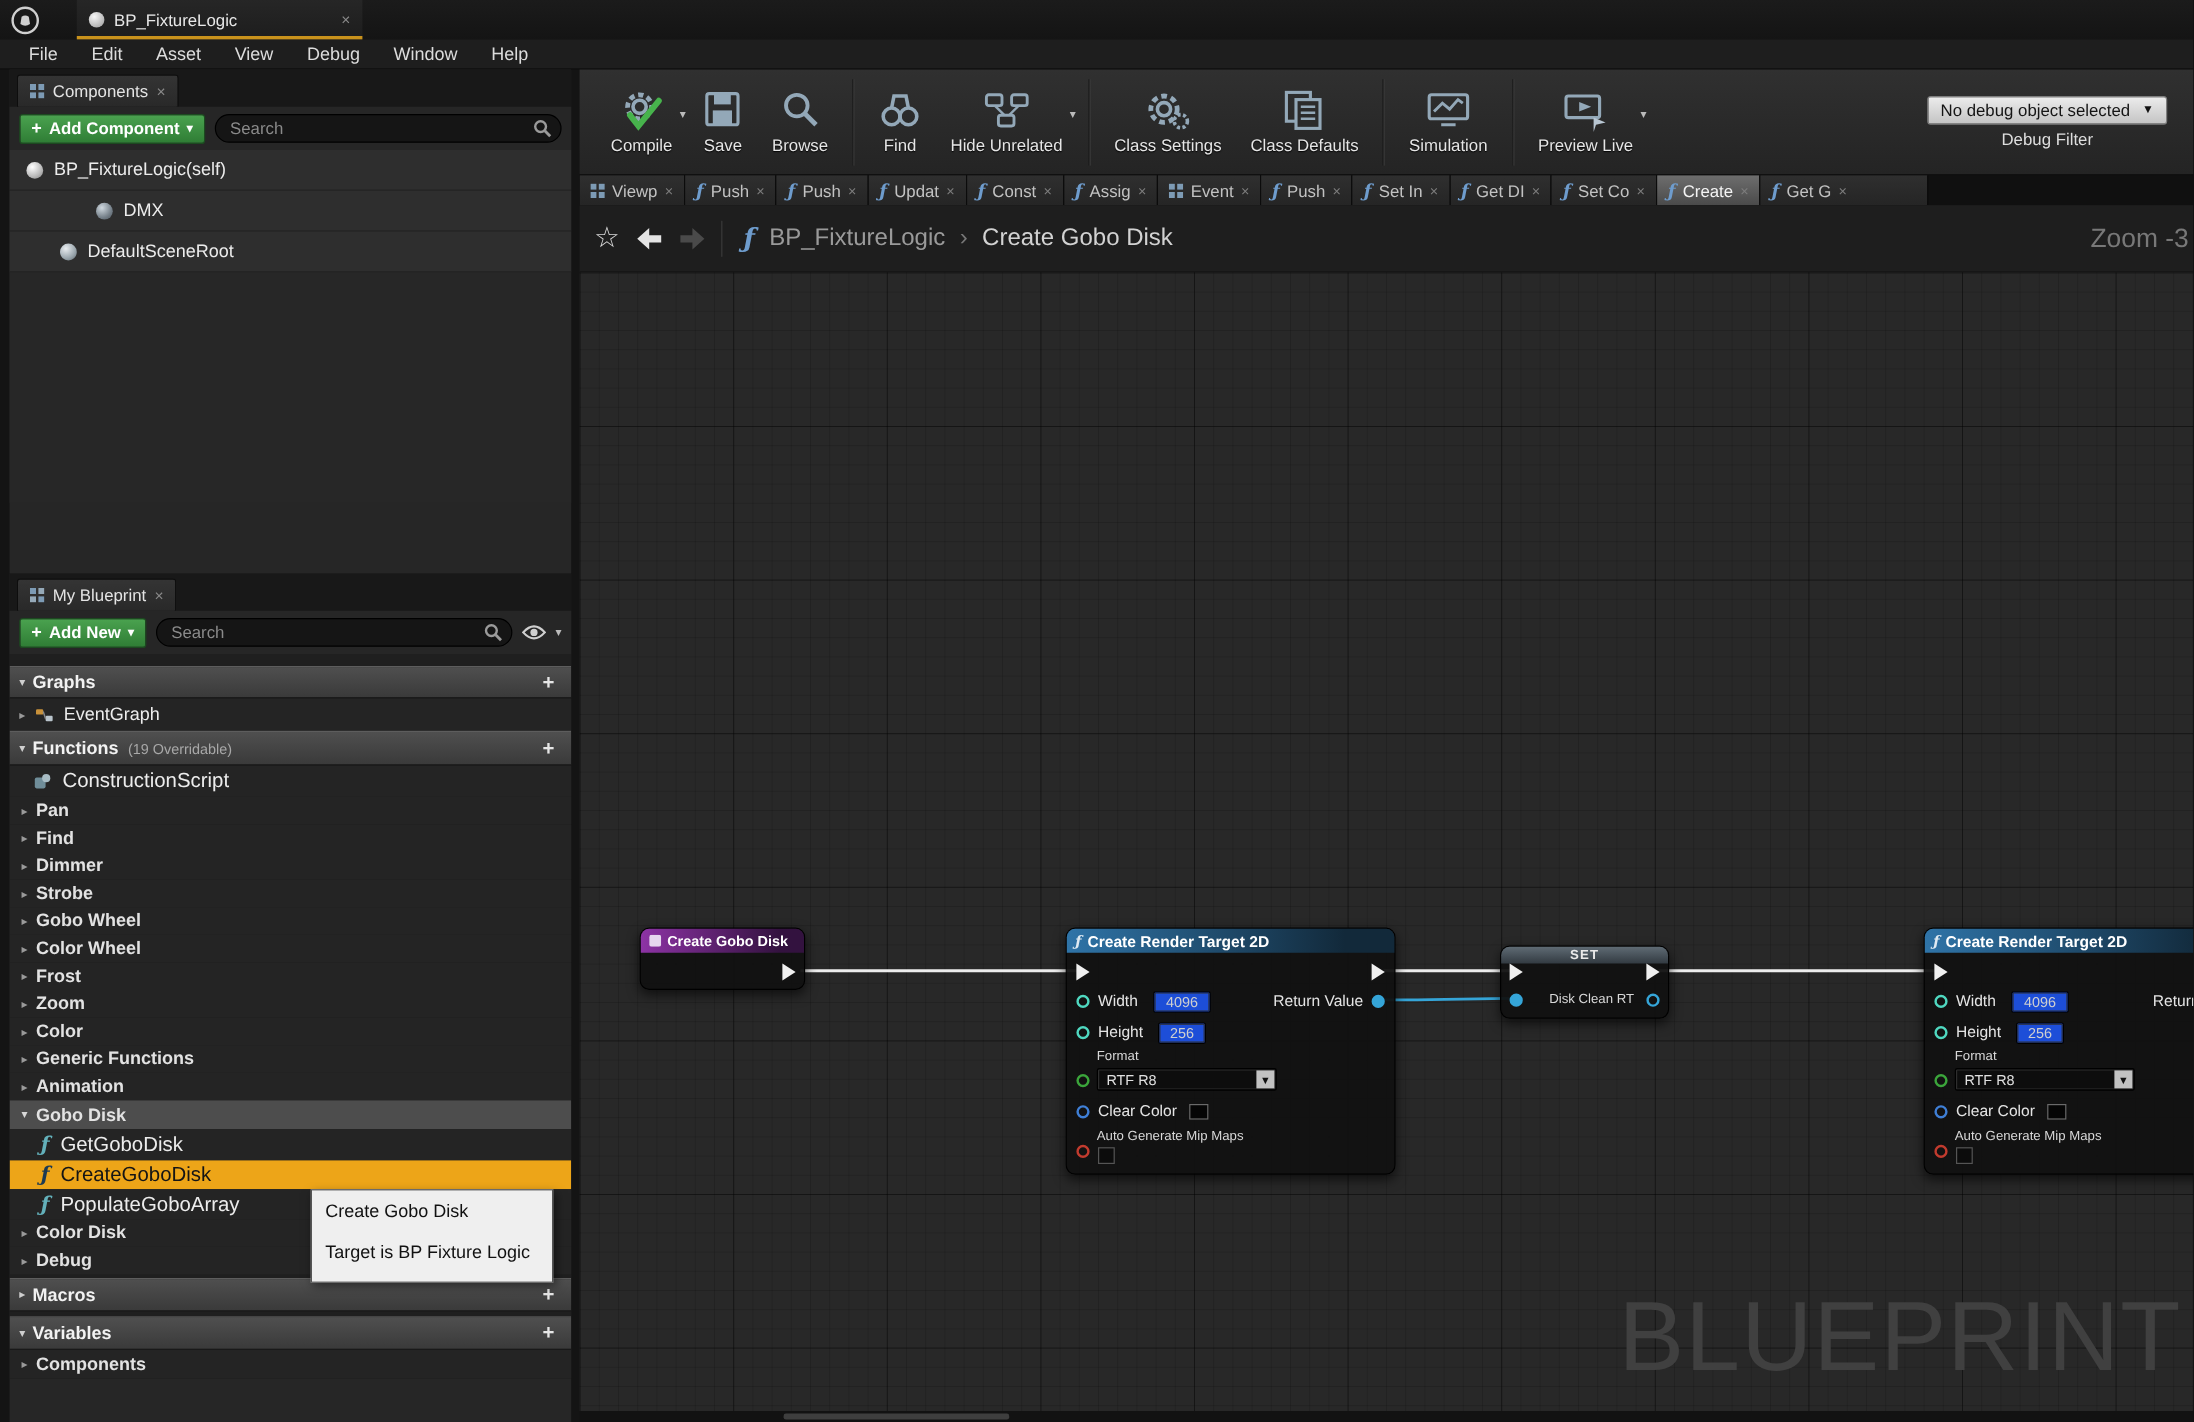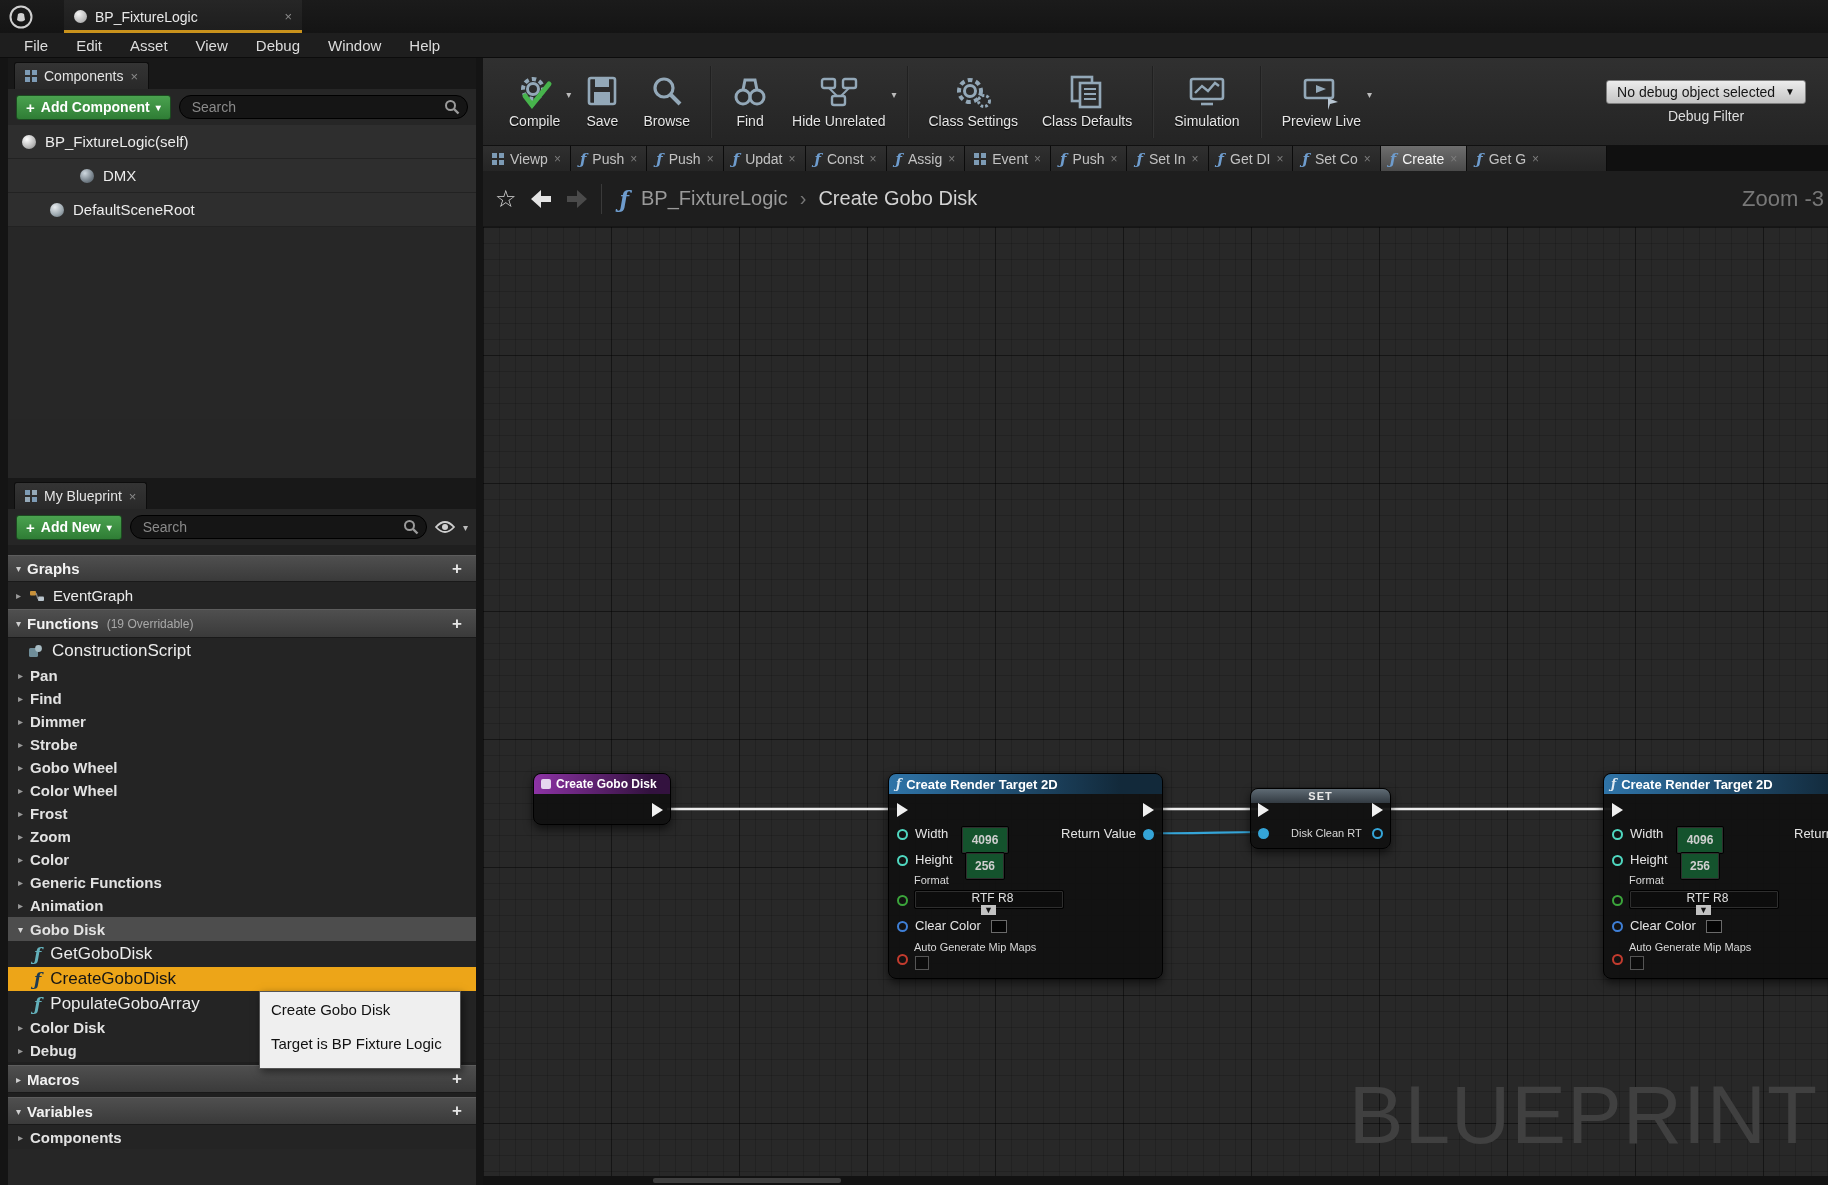--- a/index.html
+++ b/index.html
@@ -115,22 +115,22 @@
   .exec-pin { width:0; height:0; border-top:7px solid transparent; border-bottom:7px solid transparent; border-left:11px solid #f0f0f0; position:absolute; }
   .pin { position:absolute; width:11px; height:11px; border-radius:50%; border:2px solid; }
   .pin-int { border-color:#4fd8c0; }
   .pin-enum { border-color:#3ba53b; }
   .pin-color { border-color:#3f7fd6; }
   .pin-bool { border-color:#c23b2e; }
   .pin-obj { border-color:#35a5d8; }
   .pin.filled-obj { background:#35a5d8; border-color:#35a5d8; }
   .nlabel { position:absolute; font-size:13px; color:#e4e4e4; white-space:nowrap; }
   .nlabel-sm { position:absolute; font-size:11px; color:#d8d8d8; white-space:nowrap; }
-  .nbox { position:absolute; height:28px; background:#14532d; border:1px solid #000; box-shadow:inset 0 0 0 1px #2e2e2e; color:#cfcfcf; font-size:12px; display:flex; align-items:center; justify-content:center; border-radius:2px;font-weight:bold; }
-  .ndrop { position:absolute; height:19px; background:#0d0d0d; border:1px solid #000; box-shadow:inset 0 0 0 1px #2e2e2e; border-radius:2px; display:flex; align-items:center;flex-direction:column; }
+  .nbox { position:absolute; height:18px; background:#1d4ed8; border:1px solid #000; box-shadow:inset 0 0 0 1px #2e2e2e; color:#cfcfcf; font-size:12px; display:flex; align-items:center; justify-content:center; border-radius:2px; }
+  .ndrop { position:absolute; height:19px; background:#0d0d0d; border:1px solid #000; box-shadow:inset 0 0 0 1px #2e2e2e; border-radius:2px; display:flex; align-items:center; }
   .ndrop .nd-label { flex:1; font-size:12px; color:#e0e0e0; padding-left:7px; }
   .ndrop .nd-caret { width:15px; height:15px; margin-right:1px; background:#c2c2c2; color:#111; font-size:9px; display:flex; align-items:center; justify-content:center; }
   .nswatch { position:absolute; width:16px; height:13px; background:#050505; border:1px solid #6a6a6a; }
   .ncheck { position:absolute; width:14px; height:14px; background:#0c0c0c; border:1px solid #555; }
 
   
   .hdr-set { background:linear-gradient(#5f6b74,#323a41); height:14px; border-radius:7px 7px 0 0; display:flex; align-items:center; justify-content:center; font-size:11px; font-weight:bold; letter-spacing:1px; color:#e9e9e9; }
 
   
   #tooltip { position:absolute; left:259px; top:991px; width:202px; height:78px; background:#efefef; border:1px solid #555; box-shadow:2px 3px 8px rgba(0,0,0,.5); padding:9px 11px; z-index:60; }

